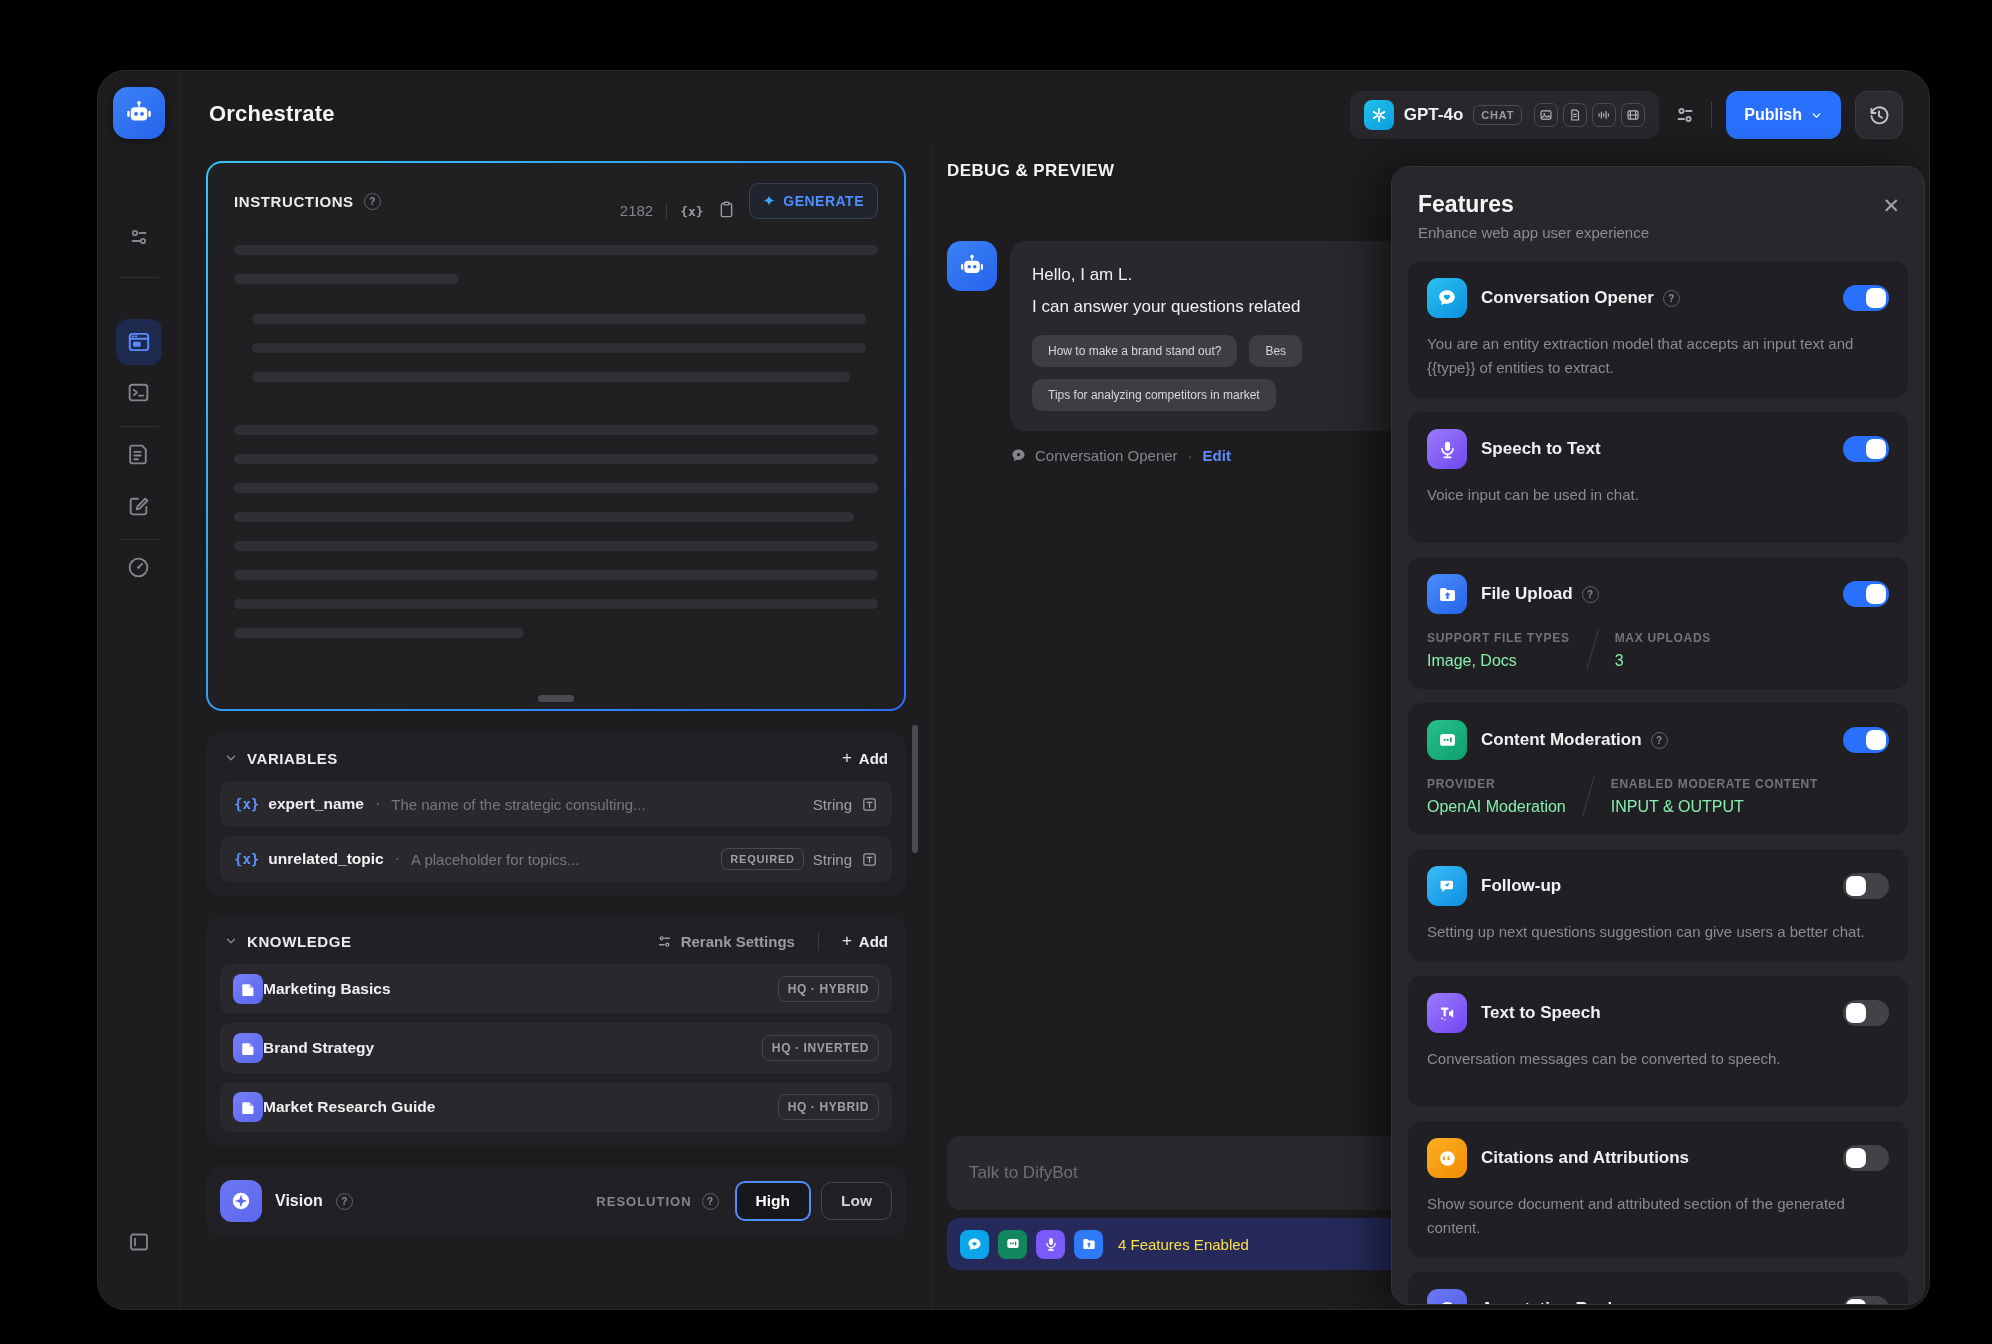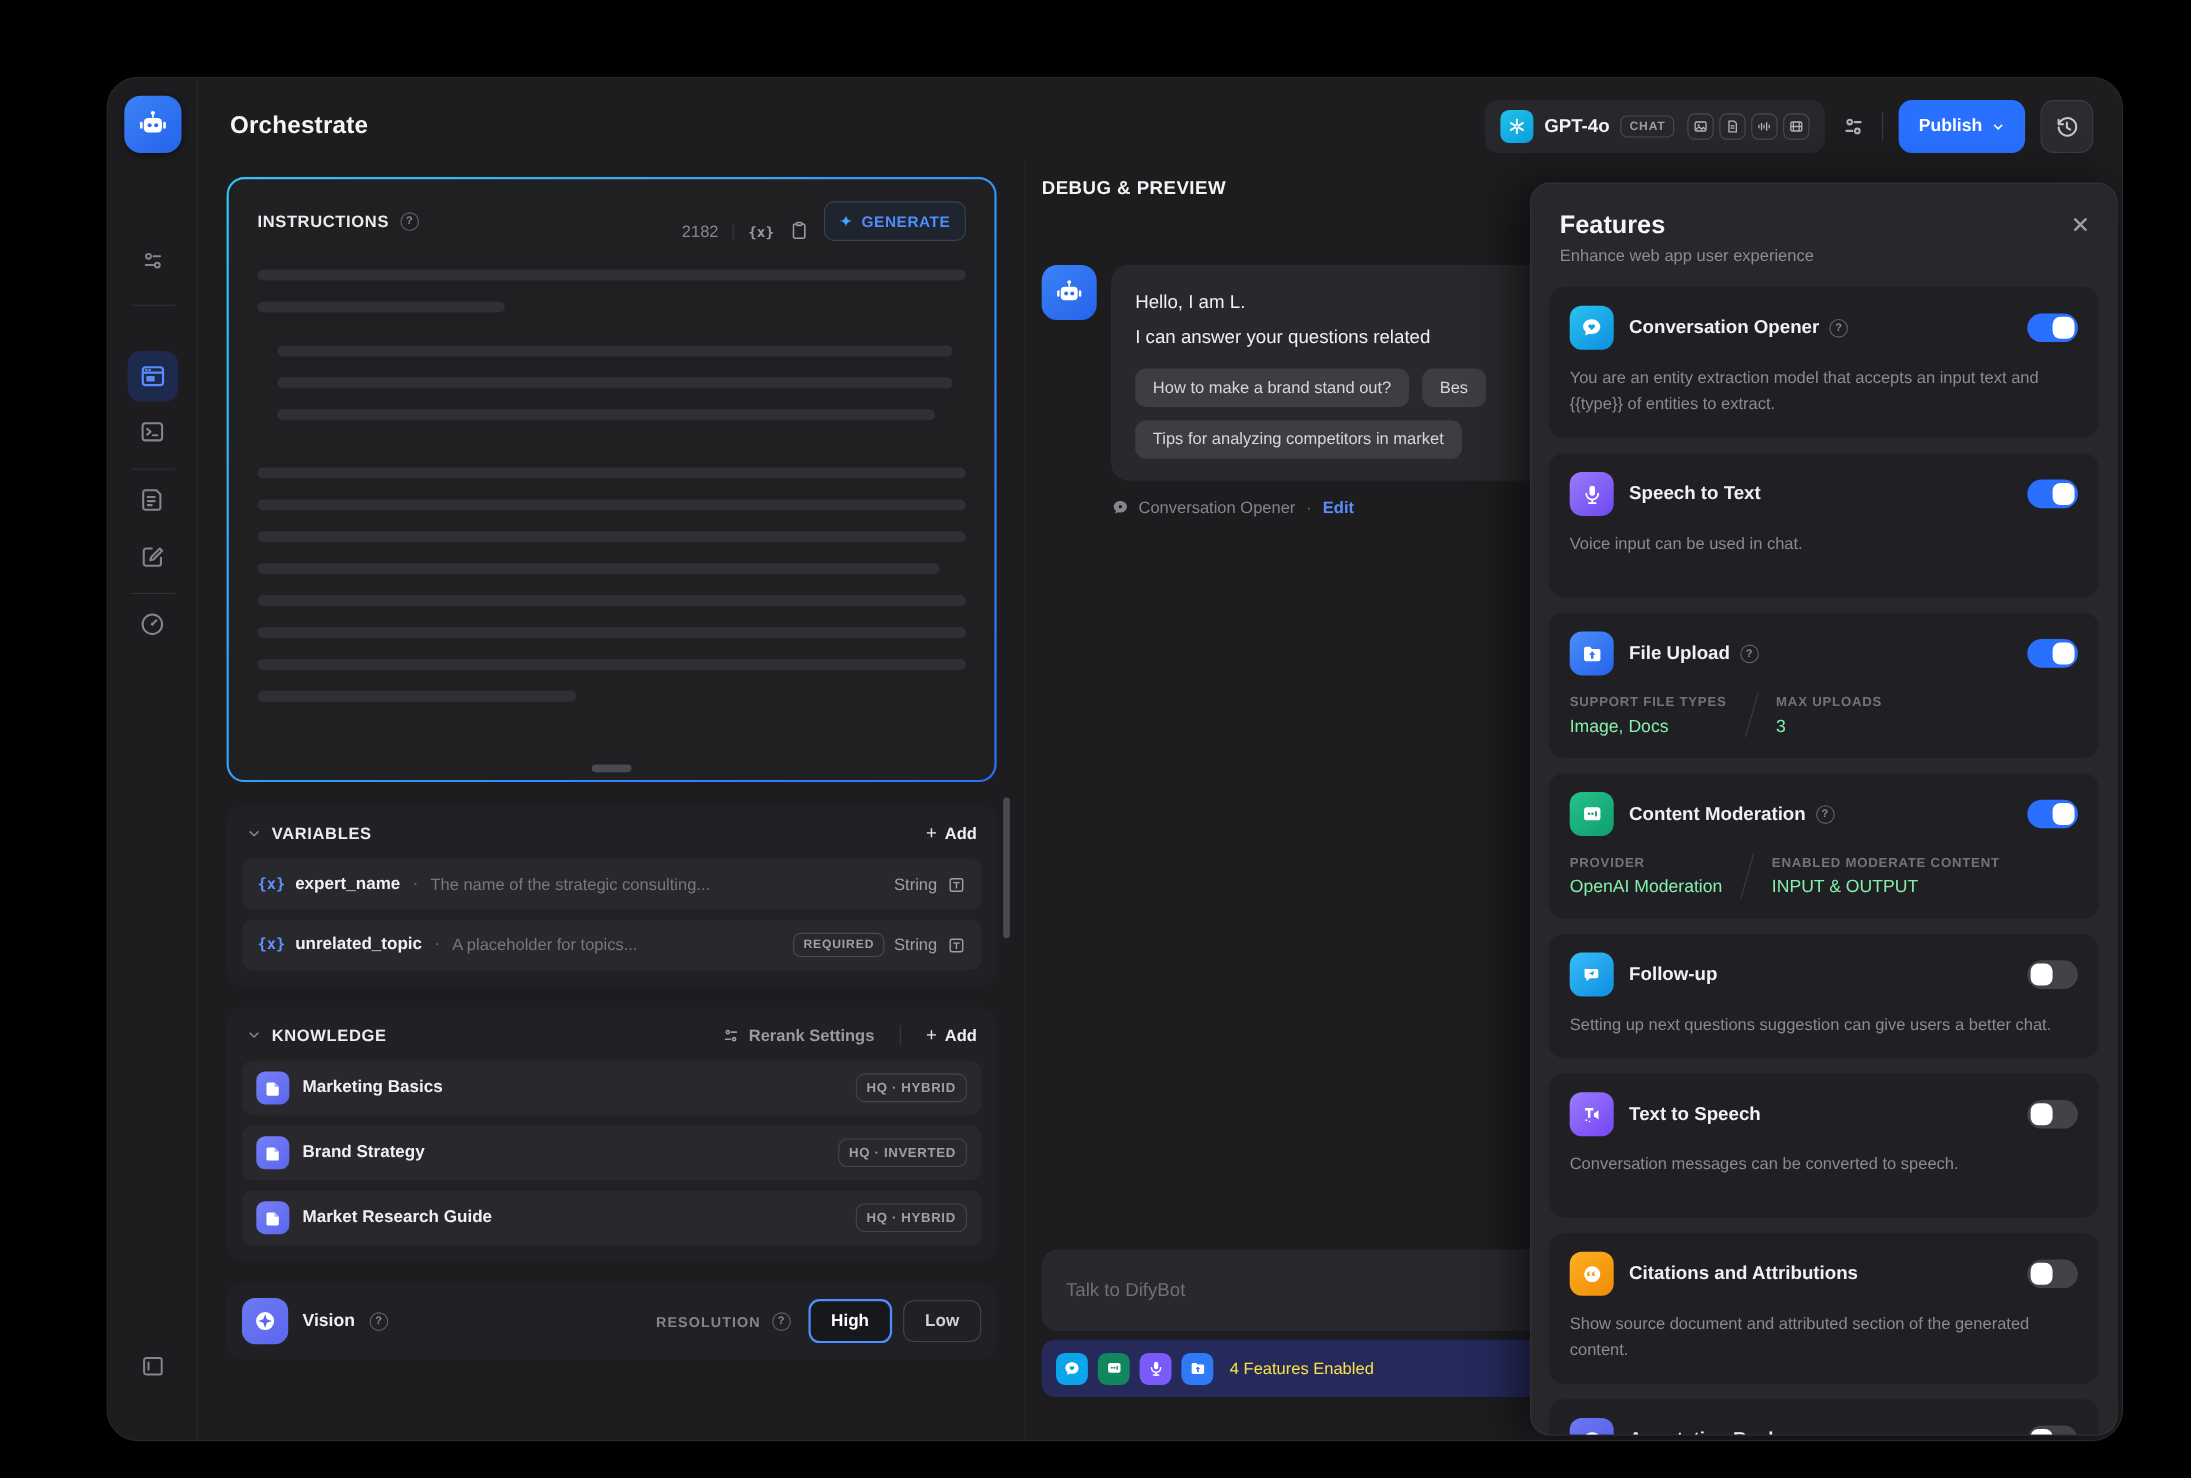--- a/index.html
+++ b/index.html
@@ -70,21 +70,21 @@
   .var-x { color:#6092ff; font-family:"DejaVu Sans Mono", monospace; font-weight:700; font-size:14px; }
   .var-name { color:#f0f0f2; font-size:15.5px; font-weight:600; }
   .dot::before { content:"·"; color:#6a6a71; margin:0 2px; }
   .var-desc { color:#77777e; font-size:15px; white-space:nowrap; overflow:hidden; }
   .var-right { margin-left:auto; display:flex; align-items:center; gap:9px; flex:none; }
   .req-badge { border:1px solid #4a4a50; border-radius:7px; color:#9fa0a6; font-size:11px; font-weight:700;
                letter-spacing:.8px; padding:4px 8px; }
   .type-label { color:#9fa0a6; font-size:15px; }
   .type-ic { color:#9fa0a6; display:flex; }
 
-  .kn-row { display:flex; align-items:center; height:50px; background:#29292d; border-radius:10px; padding:0 13px; margin-top:9px; gap:12px; }
+  .kn-row { display:flex; align-items:center; height:50px; background:#29292d; border-radius:10px; padding:0 13px; margin-top:9px; }
   .kn-ic { width:30px; height:30px; border-radius:8px; background:linear-gradient(140deg,#7680f5,#5b66ee);
            display:flex; align-items:center; justify-content:center; flex:none; }
   .kn-name { color:#f0f0f2; font-size:15.5px; font-weight:600; }
   .kn-badge { margin-left:auto; border:1px solid #45454c; border-radius:8px; color:#9fa0a6; font-size:12px;
               font-weight:600; letter-spacing:.6px; padding:5px 9px; }
 
   .vision-panel { margin-top:20px; background:#212125; border-radius:14px; height:70px; display:flex; align-items:center; padding:0 14px; gap:13px; }
   .vision-ic { width:42px; height:42px; border-radius:12px; background:linear-gradient(140deg,#6e79f3,#5b66f0);
                display:flex; align-items:center; justify-content:center; }
   .vision-label { color:#f0f0f2; font-size:16px; font-weight:700; }
@@ -99,21 +99,21 @@
 
   
   .debug { position:absolute; left:849px; top:90px; width:620px; }
   .debug-title { color:#f3f3f5; font-size:17px; font-weight:700; letter-spacing:.4px; }
   .msg { display:flex; margin-top:60px; gap:13px; }
   .avatar { width:50px; height:50px; border-radius:14px; background:linear-gradient(140deg,#3b82f6,#2563eb);
             display:flex; align-items:center; justify-content:center; flex:none; }
   .bubble { background:#29292d; border-radius:16px; padding:18px 22px 20px; min-width:540px; }
   .bubble-line { color:#f0f0f2; font-size:17px; line-height:32px; white-space:nowrap; }
   .chips-row { display:flex; gap:12px; margin-top:12px; }
-  .chip { background:#3d3e44; border-radius:10px; padding:9px 16px; color:#d6d7db; font-size:15px; white-space:nowrap; }
+  .chip { background:#3d3e44; border-radius:10px; padding:9px 16px; color:#d6d7db; font-size:12px; white-space:nowrap; }
   .opener-row { display:flex; align-items:center; gap:8px; margin:16px 0 0 63px; color:#85858c; font-size:15px; }
   .edit-link { color:#5c8dff; font-weight:600; }
 
   .chat-input { position:absolute; left:849px; top:1065px; width:560px; height:74px; background:#28292d;
                 border-radius:14px; border:none; outline:none; padding:0 22px; color:#e8e8ea; font-size:17px;
                 font-family:"Liberation Sans", sans-serif; }
   .chat-input::placeholder { color:#6f7076; }
   .feat-bar { position:absolute; left:849px; top:1147px; width:560px; height:52px; background:#252a5b;
               border-radius:12px; display:flex; align-items:center; padding:0 13px; gap:9px; }
   .mini-ic { width:29px; height:29px; border-radius:8px; display:flex; align-items:center; justify-content:center; flex:none; }

